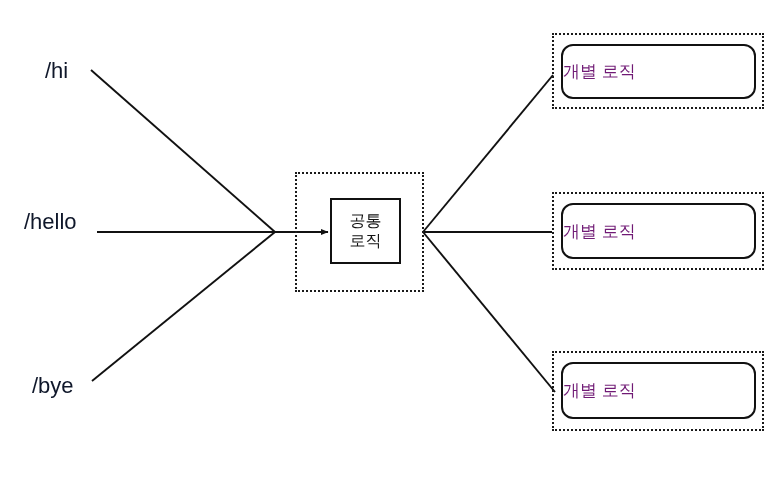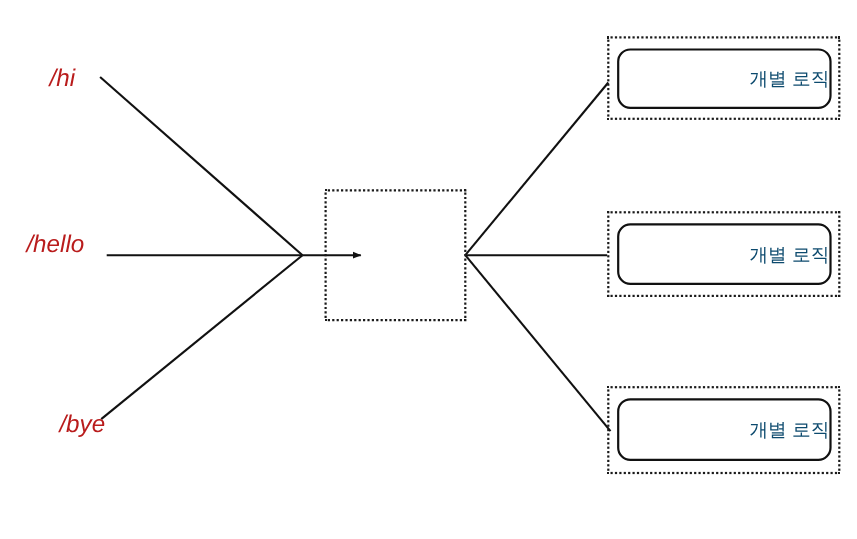--- a/index.html
+++ b/index.html
@@ -21,30 +21,29 @@
     position: absolute;
     left: 0;
     top: 0;
     width: 779px;
     height: 490px;
     pointer-events: none;
   }
 
   .route-label {
     position: absolute;
-    color: #b91c1c;
+    color: #0f172a;
     font-size: 22px;
     line-height: 1;
     white-space: nowrap;
     letter-spacing: 0px;
-    font-style: italic;
   }
   .route-hi    { left: 45px;  top: 60px;  }
   .route-hello { left: 24px;  top: 211px; }
-  .route-bye   { left: 54px;  top: 375px; }
+  .route-bye   { left: 32px;  top: 375px; }
 
   
   .dotted-group {
     position: absolute;
     border: 2px dotted #1a1a1a;
     box-sizing: border-box;
     background: transparent;
   }
 
   
@@ -79,25 +78,24 @@
   .group-logic-3 { left: 552px; top: 351px; width: 212px; height: 80px; }
 
   .box-logic {
     position: absolute;
     border: 2px solid #111111;
     border-radius: 12px;
     box-sizing: border-box;
     background: #ffffff;
     display: flex;
     align-items: center;
-    justify-content: flex-end;
-    color: #0c4a6e;
+    justify-content: flex-start;
+    color: #701a75;
     font-size: 17px;
     white-space: nowrap;
-    padding-left: 40px;
   }
   .box-logic-1 { left: 561px; top: 44px;  width: 195px; height: 55px; }
   .box-logic-2 { left: 561px; top: 203px; width: 195px; height: 56px; }
   .box-logic-3 { left: 561px; top: 362px; width: 195px; height: 57px; }
 </style>
 </head>
 <body>
 
 <div id="canvas">
 
@@ -117,20 +115,24 @@
     <line x1="423" y1="232" x2="553" y2="75" stroke="#111111" stroke-width="1.9"></line>
     <line x1="423" y1="232" x2="552" y2="232" stroke="#111111" stroke-width="1.9"></line>
     <line x1="423" y1="232" x2="555" y2="392" stroke="#111111" stroke-width="1.9"></line>
   </svg>
 
   <div class="route-label route-hi">/hi</div>
   <div class="route-label route-hello">/hello</div>
   <div class="route-label route-bye">/bye</div>
 
   <div class="dotted-group group-common"></div>
+  <div class="box-common">
+    <span>공통</span>
+    <span>로직</span>
+  </div>
 
   <div class="dotted-group group-logic-1"></div>
   <div class="box-logic box-logic-1">
     <span>개별 로직</span>
   </div>
 
   <div class="dotted-group group-logic-2"></div>
   <div class="box-logic box-logic-2">
     <span>개별 로직</span>
   </div>

